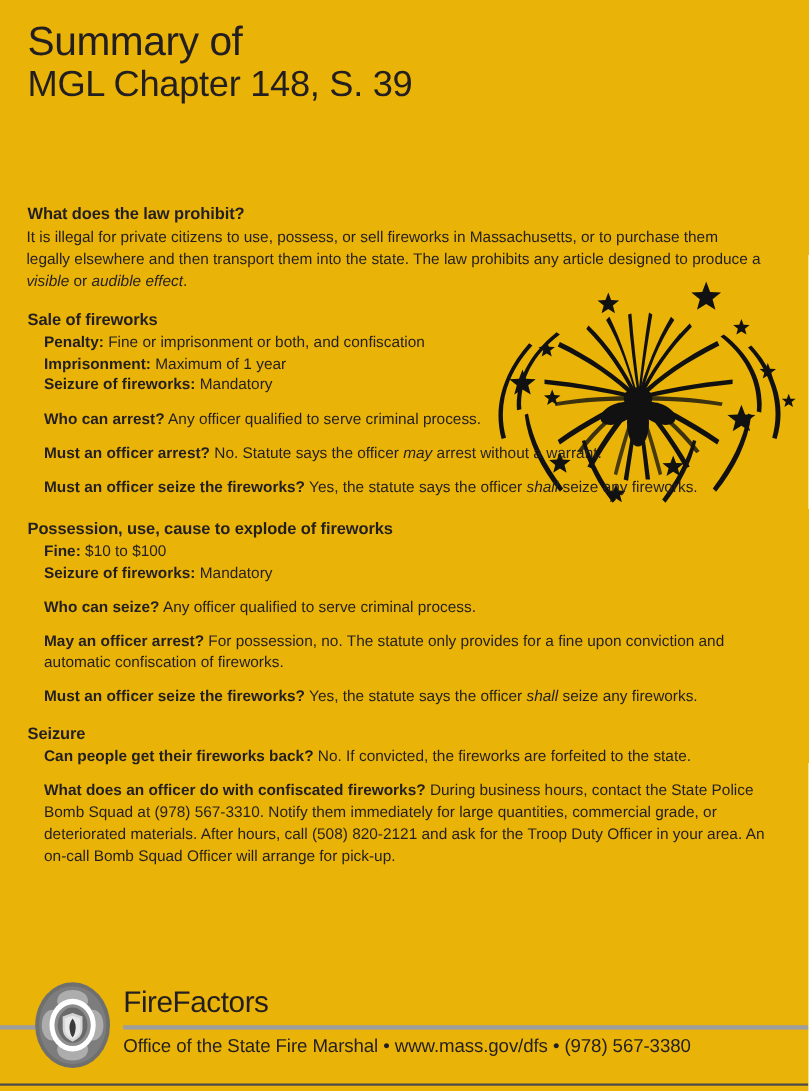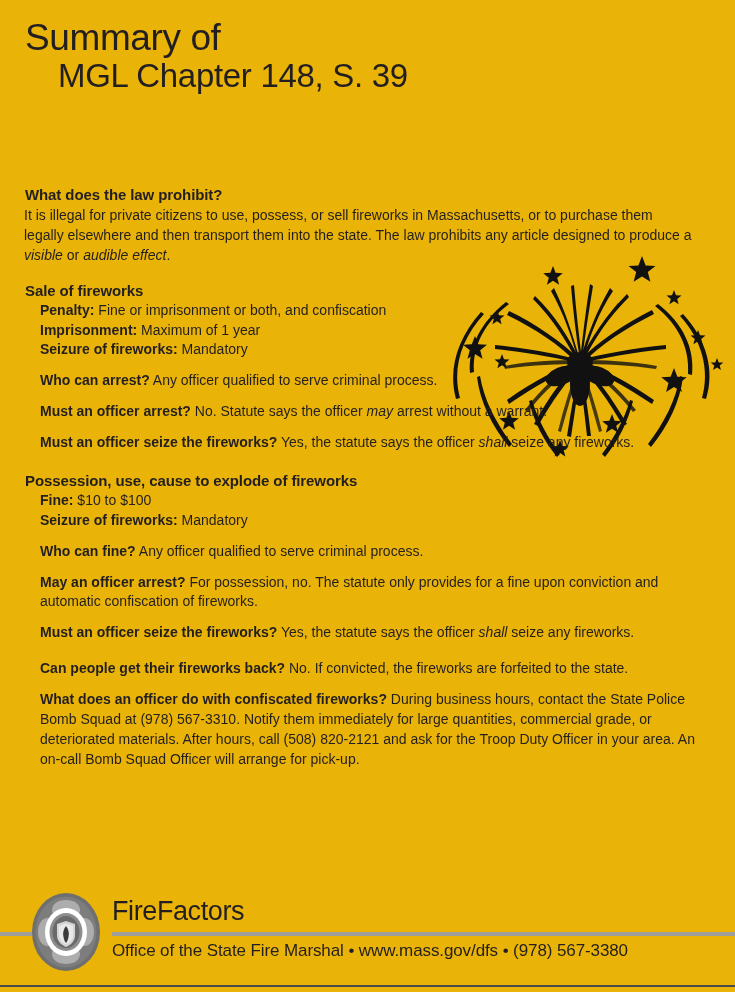--- a/index.html
+++ b/index.html
@@ -44,21 +44,20 @@
     color: #1a1a1a;
     white-space: nowrap;
   }
   .title-line3 {
     font-size: 33px;
     font-weight: 400;
     line-height: 1.14;
     letter-spacing: -0.3px;
     color: #231f20;
     white-space: nowrap;
-    margin-left: 33px;
   }
 
   
   .content {
     position: absolute;
     left: 0;
     top: 186px;
     width: 735px;
   }
   .section-head {
@@ -268,30 +267,31 @@
     <div class="gap-s"></div>
     <div class="qa"><b>Must an officer seize the fireworks?</b><span> Yes, the statute says the officer </span><i>shall</i><span> seize any fireworks.</span></div>
 
     <div class="gap-l"></div>
 
     <h2 class="section-head tight">Possession, use, cause to explode of fireworks</h2>
     <div class="detail-line"><b>Fine:</b><span> $10 to $100</span></div>
     <div class="detail-line"><b>Seizure of fireworks:</b><span> Mandatory</span></div>
 
     <div class="gap-s"></div>
-    <div class="qa"><b>Who can fine?</b><span> Any officer qualified to serve criminal process.</span><i></i><span></span></div>
+    <div class="qa"><b>Who can seize?</b><span> Any officer qualified to serve criminal process.</span><i></i><span></span></div>
 
     <div class="gap-s"></div>
     <div class="qa wide"><b>May an officer arrest?</b><span> For possession, no. The statute only provides for a fine upon conviction and automatic confiscation of fireworks.</span><i></i><span></span></div>
 
     <div class="gap-s"></div>
     <div class="qa"><b>Must an officer seize the fireworks?</b><span> Yes, the statute says the officer </span><i>shall</i><span> seize any fireworks.</span></div>
 
     <div class="gap-m"></div>
 
+    <h2 class="section-head tight">Seizure</h2>
     <div class="qa"><b>Can people get their fireworks back?</b><span> No. If convicted, the fireworks are forfeited to the state.</span><i></i><span></span></div>
 
     <div class="gap-s"></div>
     <div class="qa wide"><b>What does an officer do with confiscated fireworks?</b><span> During business hours, contact the State Police Bomb Squad at (978) 567-3310. Notify them immediately for large quantities, commercial grade, or deteriorated materials. After hours, call (508) 820-2121 and ask for the Troop Duty Officer in your area. An on-call Bomb Squad Officer will arrange for pick-up.</span><i></i><span></span></div>
 
   </div>
 
   <div class="footer">
     <div class="footer-rule-left"></div>
     <div class="footer-rule-right"></div>

